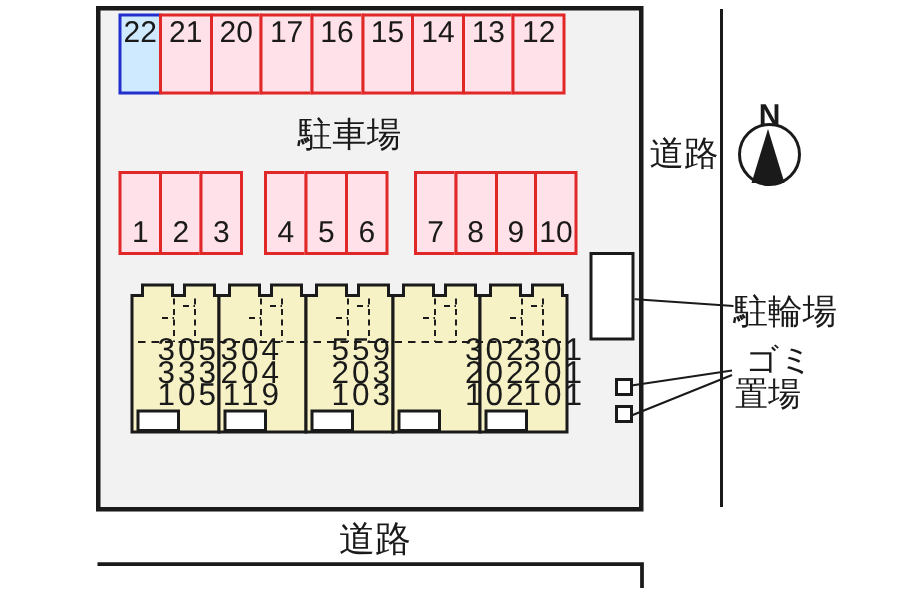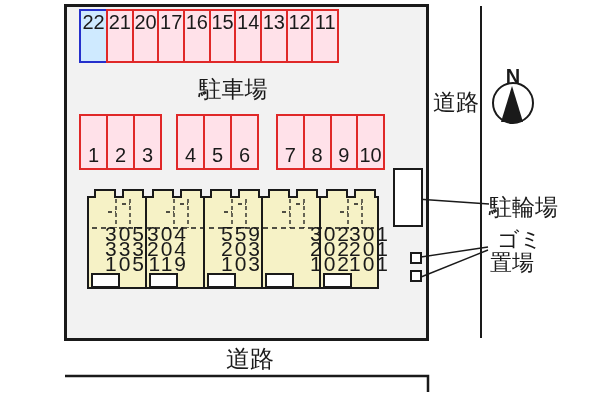--- a/index.html
+++ b/index.html
@@ -7,21 +7,21 @@
     width:600px;height:400px;position:relative;overflow:hidden;
     background:#ffffff;color:var(--line,#1a1a1a);
     font-family:"Liberation Sans",sans-serif;
   }
   .abs{position:absolute}
   .site{
     left:64px;top:4px;width:365px;height:337px;box-sizing:border-box;
     border:3px solid var(--line,#1a1a1a);background:var(--site_bg,#f2f2f2);
   }
   .row{position:absolute;display:flex}
-  #toprow{left:79px;top:9px;width:260px;height:54px}
+  #toprow{left:79px;top:9px;width:298px;height:54px}
   #group0{left:79px;top:114px;width:83px;height:56px}
   #group1{left:176px;top:114px;width:83px;height:56px}
   #group2{left:276px;top:114px;width:109px;height:56px}
   .space{
     box-sizing:border-box;flex:1;display:flex;justify-content:center;
     border:2px solid var(--space_pink_border,#e02828);
     background:var(--space_pink,#ffe1e9);
     font-size:20px;line-height:1.05;
   }
   .space + .space{margin-left:-2px}
@@ -128,23 +128,20 @@
     </div>
     <div class="space num-top">
       <span>14</span>
     </div>
     <div class="space num-top">
       <span>13</span>
     </div>
     <div class="space num-top">
       <span>12</span>
     </div>
-    <div class="space num-top">
-      <span>11</span>
-    </div>
   </div>
 <div class="row" id="group0">
     <div class="space num-bottom">
       <span>1</span>
     </div>
     <div class="space num-bottom">
       <span>2</span>
     </div>
     <div class="space num-bottom">
       <span>3</span>

